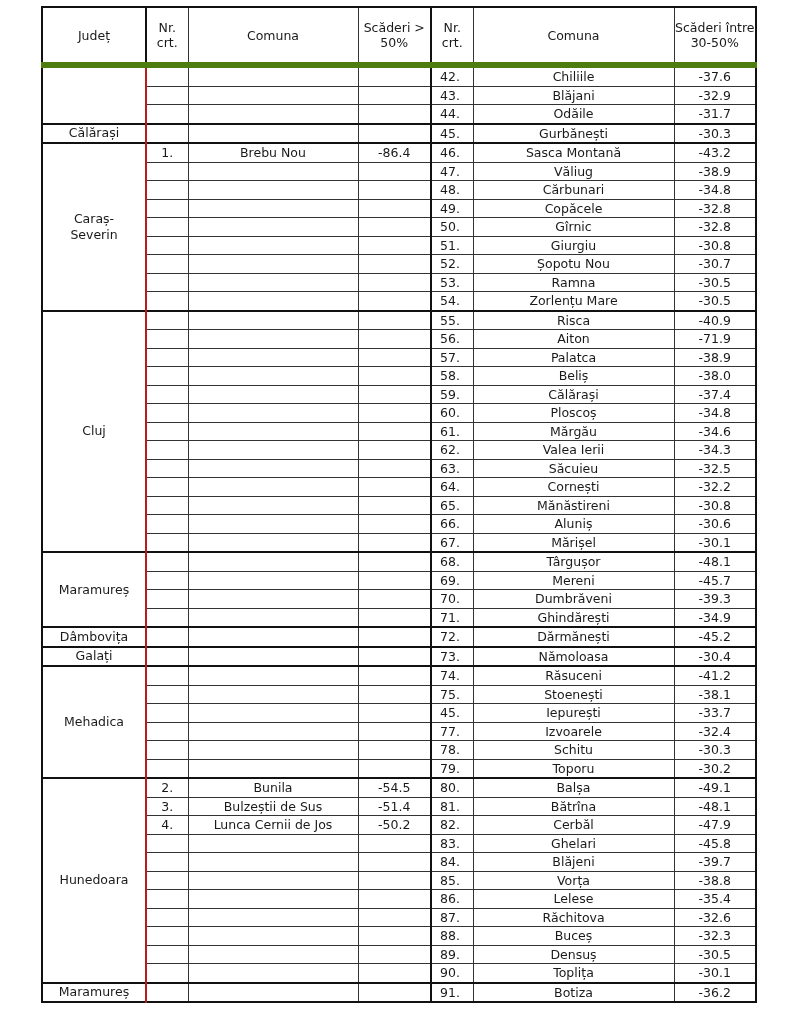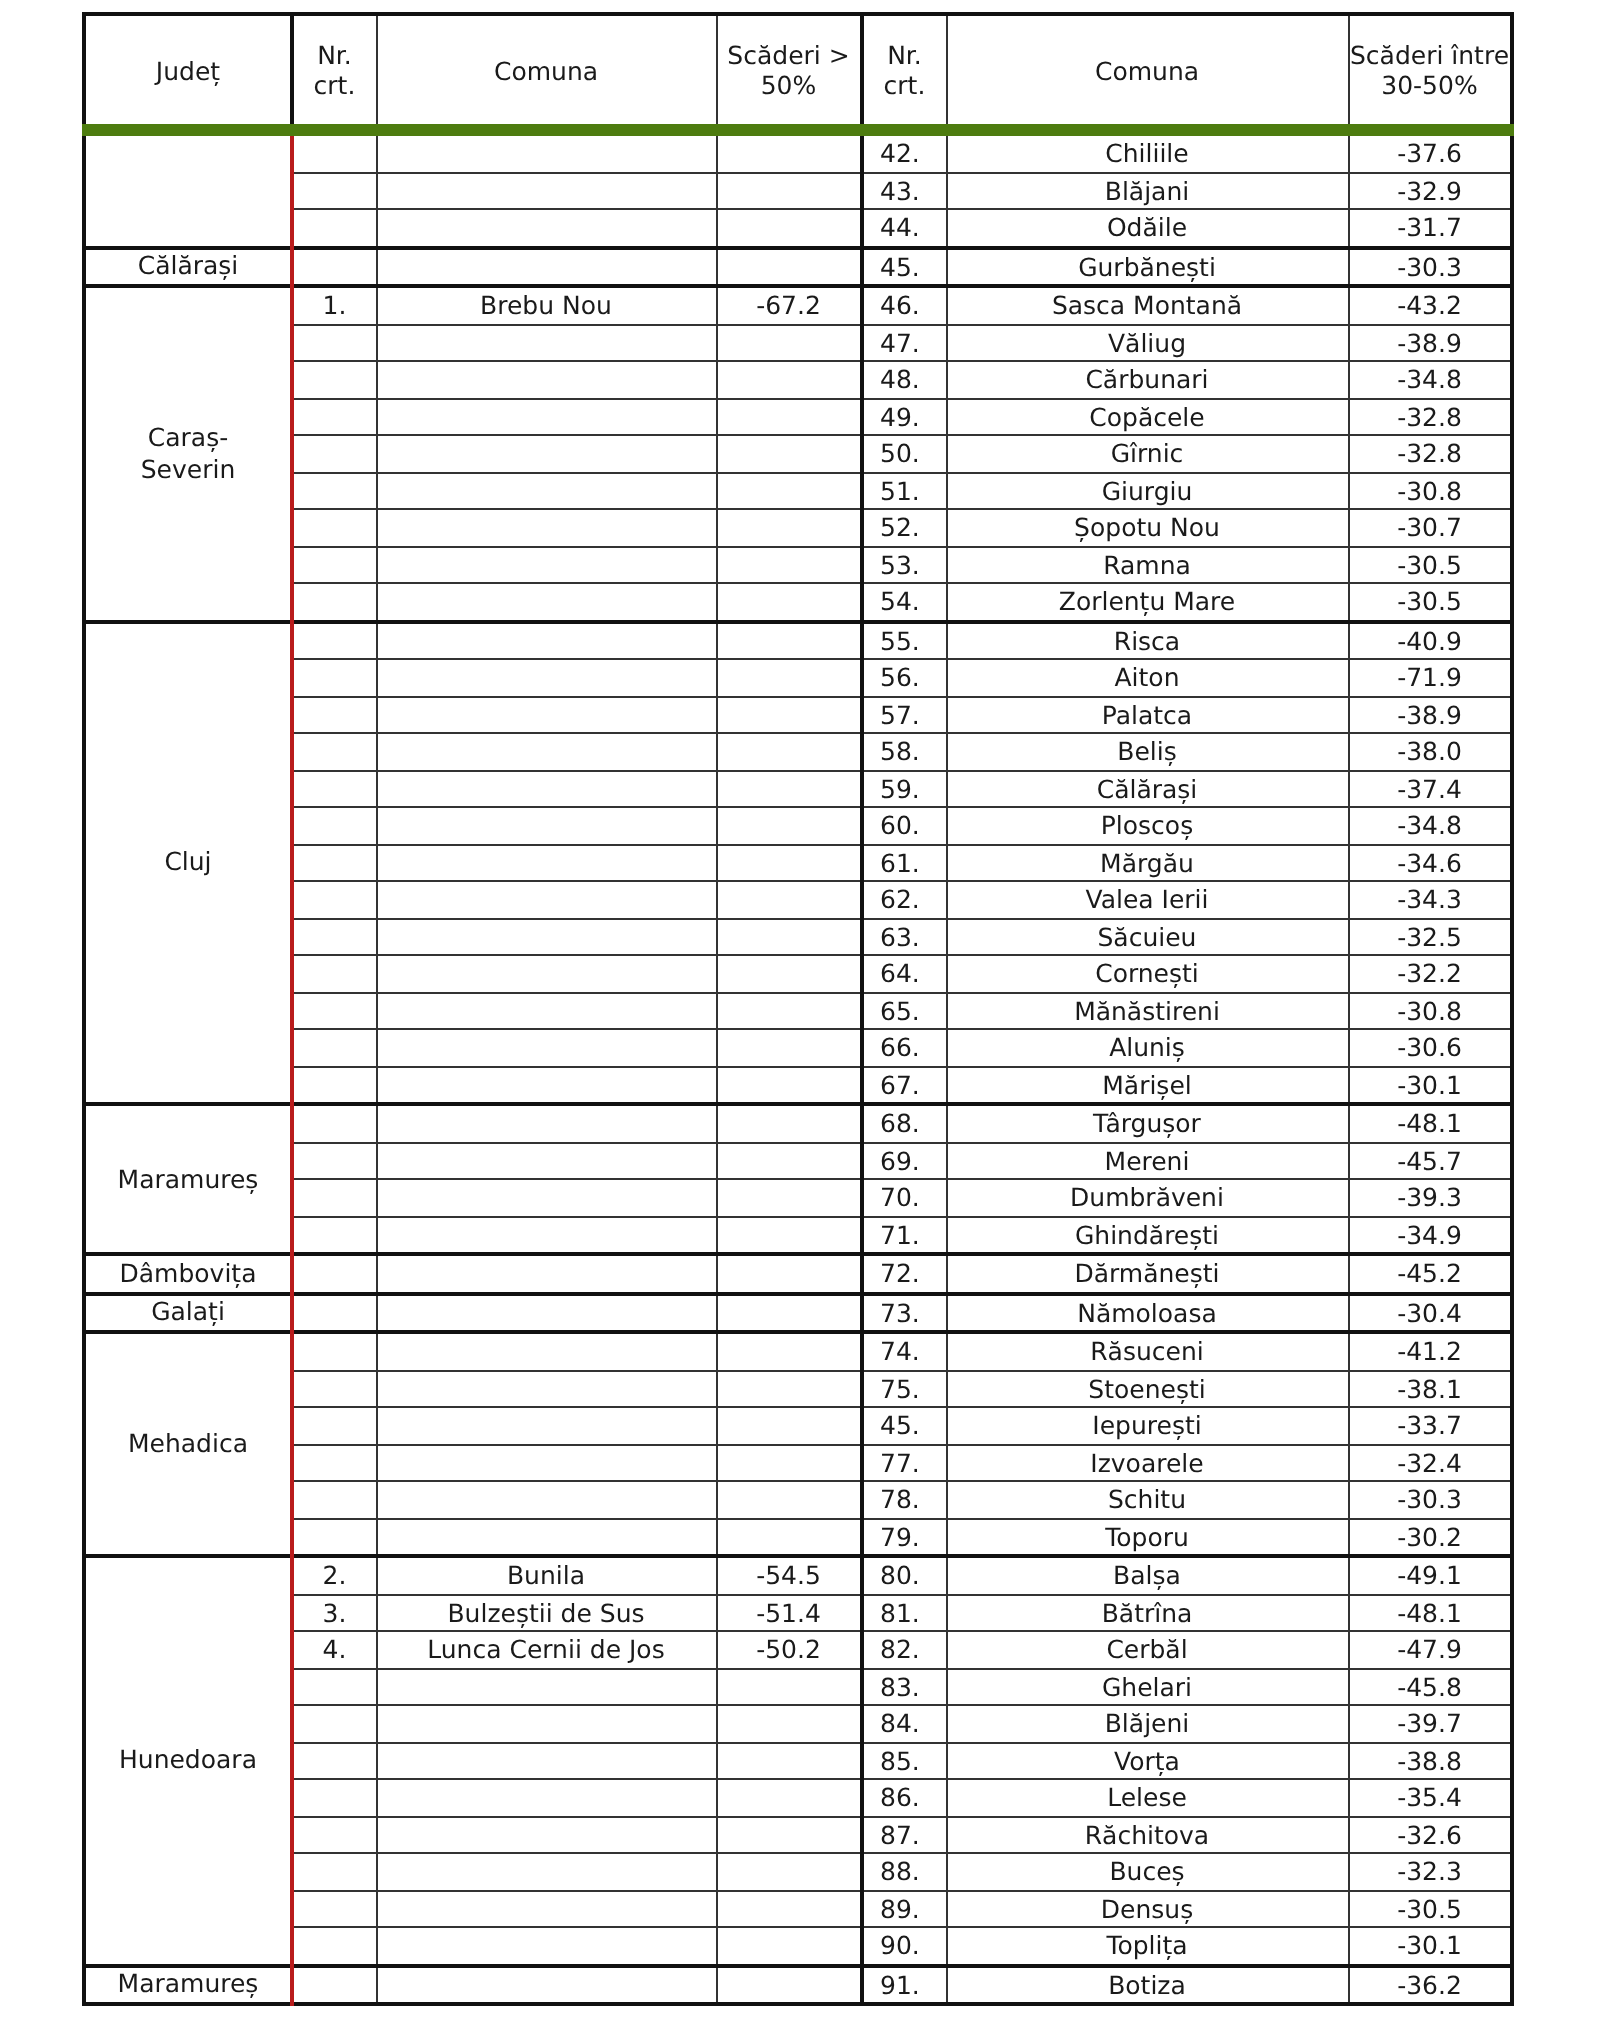--- a/index.html
+++ b/index.html
@@ -93,21 +93,21 @@
         <td></td>
         <td class="val sc1"></td>
         <td class="nr">45.</td>
         <td>Gurbănești</td>
         <td class="val">-30.3</td>
       </tr>
       <tr class="group-start">
         <td class="judet" rowspan="9">Caraș-<br>Severin</td>
         <td class="nr nr1" style="text-align: center; padding-left: 0px;">1.</td>
         <td>Brebu Nou</td>
-        <td class="val sc1">-67.2</td>
+        <td class="val sc1">-86.4</td>
         <td class="nr">46.</td>
         <td>Sasca Montană</td>
         <td class="val">-43.2</td>
       </tr>
       <tr>
         <td class="nr nr1" style="text-align: center; padding-left: 0px;"></td>
         <td></td>
         <td class="val sc1"></td>
         <td class="nr">47.</td>
         <td>Văliug</td>

